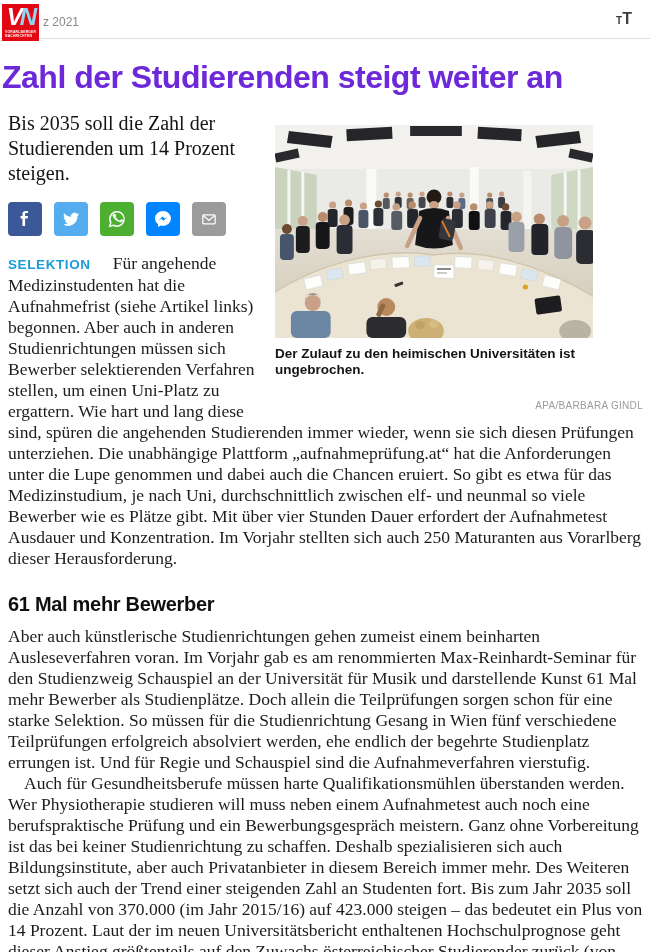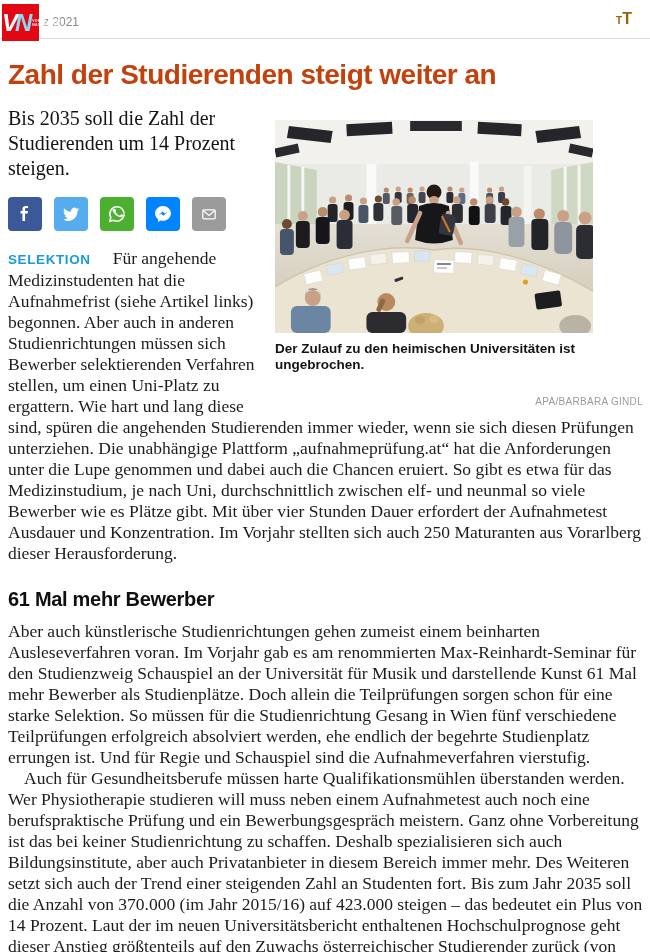--- a/index.html
+++ b/index.html
@@ -10,43 +10,43 @@
     color:#1c1c1c;
     position:relative;
   }
   .page { width:650px; padding-bottom:18px; }
 
   
   .topbar { position:relative; height:39px; border-bottom:1px solid #ddd; }
   .vn-logo {
     position:absolute; left:2px; top:4px; width:37px; height:37px;
     background:#e30613; color:#fff; z-index:2; cursor:pointer;
-    display:flex; flex-direction:row; align-items:center; justify-content:space-between;
+    display:flex; flex-direction:column; align-items:center; justify-content:flex-start;
     font-family:"Liberation Sans", sans-serif;
   }
   .vn-letters { line-height:1; font-weight:bold; font-style:italic; font-size:24px; margin-top:1px; letter-spacing:-3px; }
   .vn-letters .v { color:#ffffff; }
   .vn-letters .n { color:#8ed8f3; }
   .vn-sub { font-size:3.4px; line-height:1.15; letter-spacing:.2px; text-align:left; width:100%; padding-left:3px; margin-top:2px; font-weight:bold; }
   .top-date {
     position:absolute; left:43px; top:15px;
     font-family:"Liberation Sans", sans-serif; font-size:12px; color:#8a8a8a;
   }
   .textsize {
-    position:absolute; right:18px; top:11px; color:#a16207; cursor:pointer;
+    position:absolute; right:18px; top:11px; color:#404040; cursor:pointer;
     font-family:"Liberation Sans", sans-serif; font-weight:bold; line-height:1;
   }
   .textsize .t-small { font-size:10px; }
   .textsize .t-big { font-size:16px; }
 
   
   h1.headline {
     font-family:"Liberation Sans", sans-serif;
-    font-size:28px; font-weight:800; letter-spacing:-0.5px;
-    color:#c2410c; margin:21px 8px 0 8px; line-height:1.08;
+    font-size:32px; font-weight:800; letter-spacing:-0.5px;
+    color:#6d28d9; margin:21px 8px 0 2px; line-height:1.08;
   }
 
   
   .article { padding:0 7px 0 8px; }
   .article::after { content:""; display:block; clear:both; }
 
   figure.photo {
     float:right; width:368px; margin:14px 0 10px 12px;
   }
   .photo-img { display:block; width:318px; height:213px; background:#e8e6e0; }

